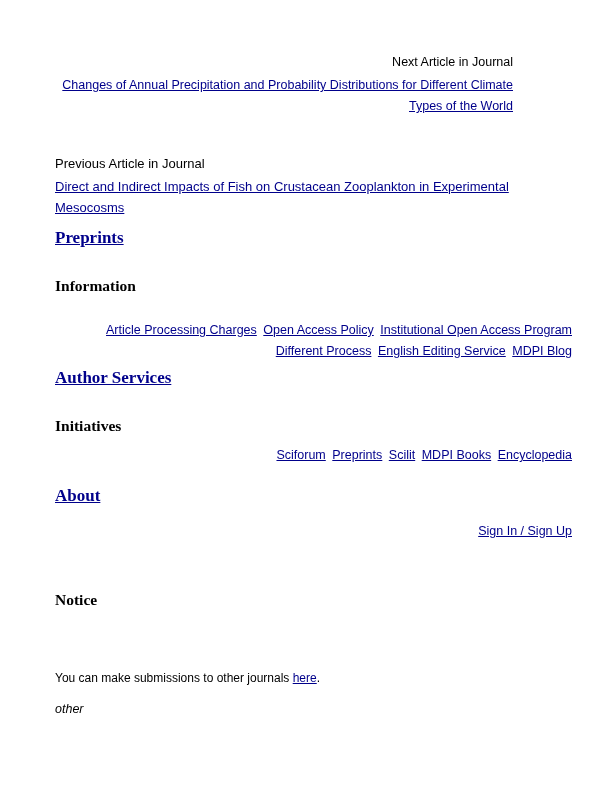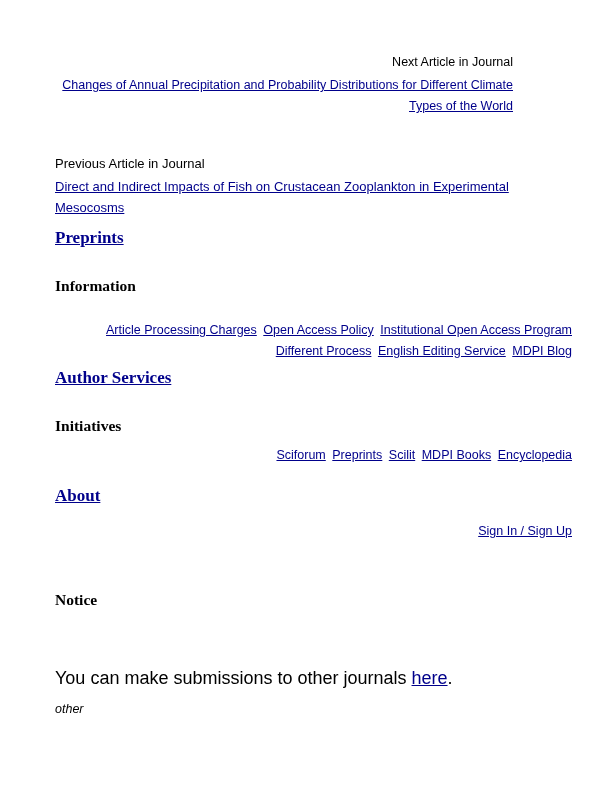--- a/index.html
+++ b/index.html
@@ -105,21 +105,21 @@
   }
   .link-row a {
     margin-right: 3px;
   }
 
   
   .submission-text {
     position: absolute;
     left: 55px;
     top: 668px;
-    font-size: 18px;
+    font-size: 12px;
     line-height: 20px;
     color: #000000;
   }
   .clear-text {
     position: absolute;
     left: 55px;
     top: 702px;
     font-size: 12.5px;
     font-style: italic;
     color: #000000;

